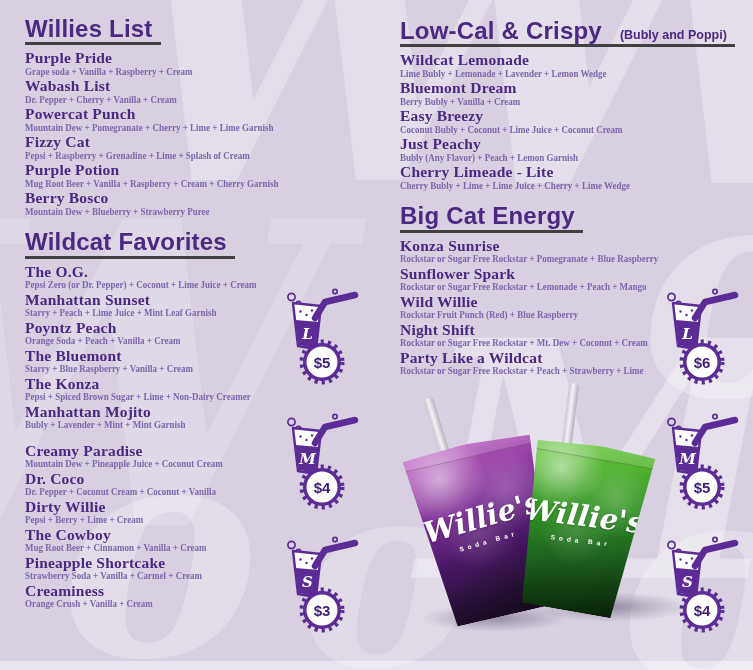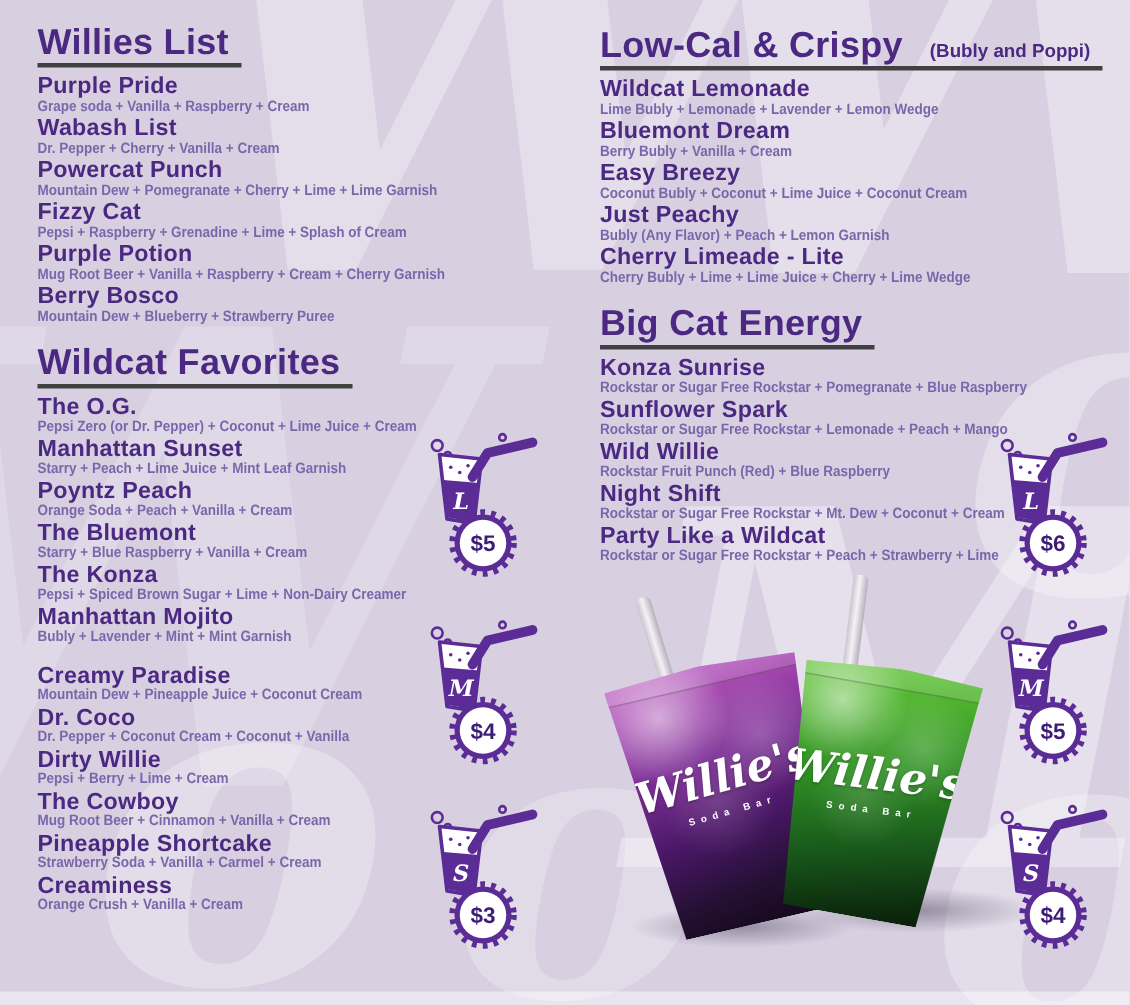--- a/index.html
+++ b/index.html
@@ -26,21 +26,21 @@
   .column{position:absolute; z-index:10; width:360px;}
   .col-left {left:25px;  top:16px;}
   .col-right{left:400px; top:18px;}
   .menu-section{margin-bottom:12px;}
   .section-title{
     display:inline-block; margin:0 0 5px 0; padding:0 8px 1px 0;
     font-size:24px; line-height:1.06; letter-spacing:.2px;
     color:#4b2882; border-bottom:3px solid #404040; white-space:nowrap;
   }
   .title-sub{font-size:12.5px; margin-left:18px; letter-spacing:0;text-align:center;}
-  .menu-item{margin:0 0 1px 0;}
+  .menu-item{margin:0 0 1px 0;font-family:Liberation Serif, serif;}
   .item-name{
     margin:0; font-size:15.5px; line-height:1.0; letter-spacing:.2px;
     color:#4b2882; white-space:nowrap;
   }
   .item-desc{
     margin:0; font-size:10px; font-weight:bold; line-height:1.15;
     color:#7c66ab; white-space:nowrap;
     transform:scaleX(.90); transform-origin:left top;
   }
   

